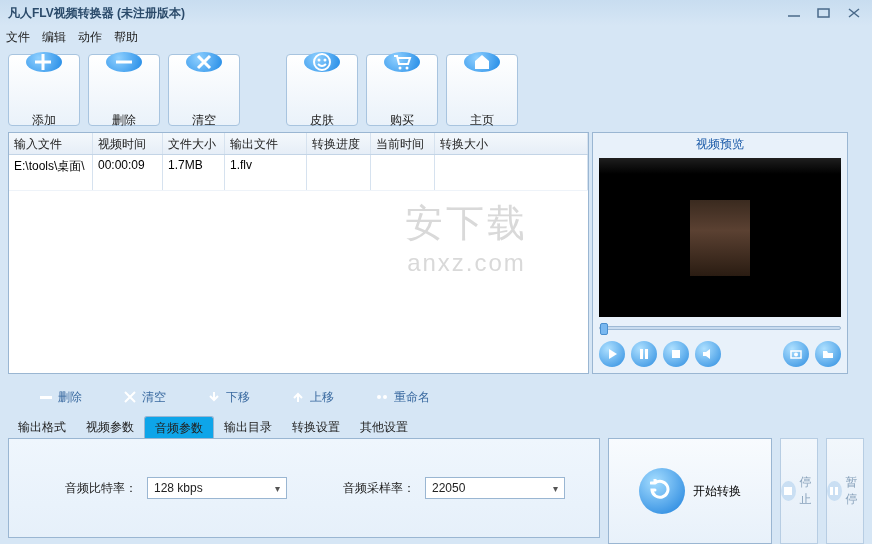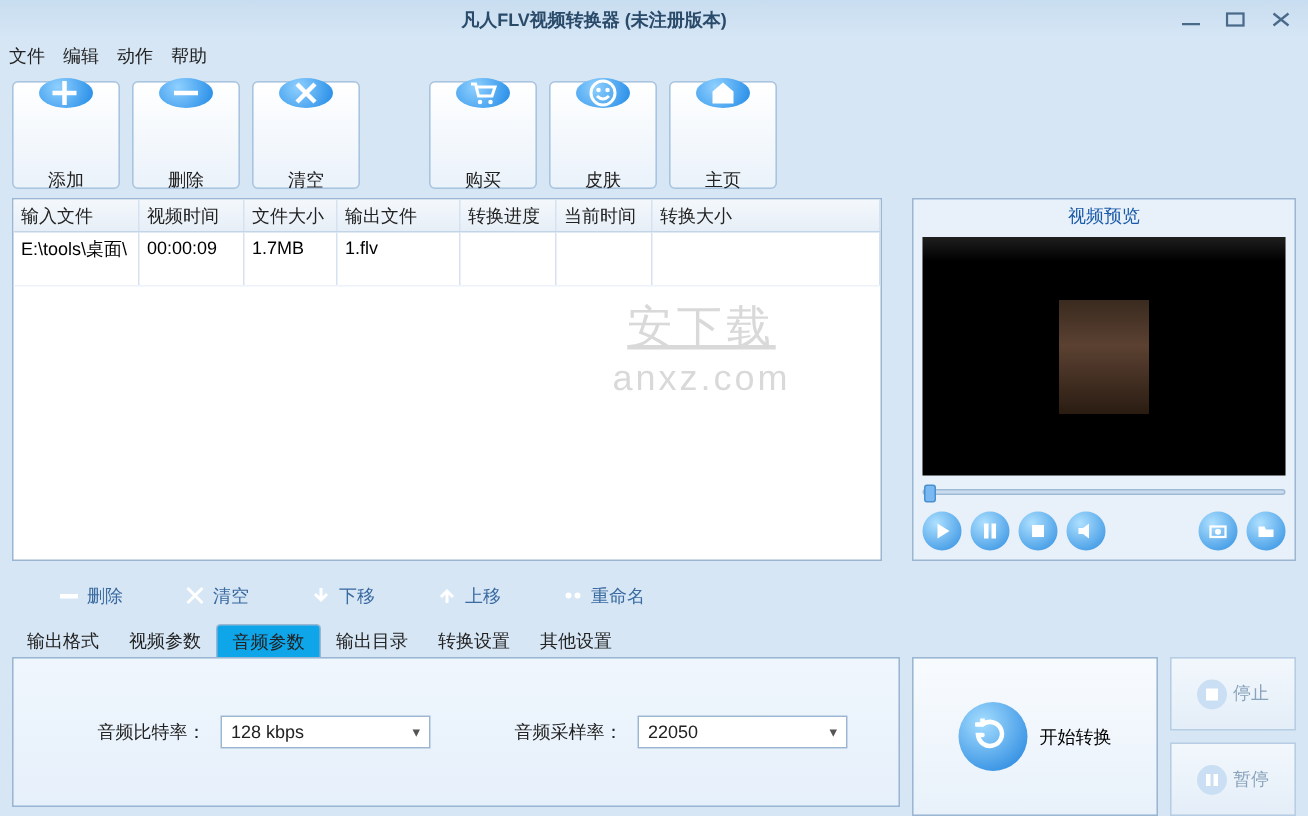--- a/index.html
+++ b/index.html
@@ -1,44 +1,44 @@
 <!DOCTYPE html>
 <html><head>
 <meta charset="utf-8">
 <style>
 * { box-sizing: border-box; margin: 0; padding: 0; font-family: "Microsoft YaHei", SimSun, sans-serif; font-size: 12px; }
 body { background: #d6e6f5; width: 872px; height: 544px; overflow: hidden; }
 
-.titlebar { height: 26px; background: linear-gradient(#c8ddf0,#d6e6f5); display: flex; align-items: center; padding: 0 8px; color: #2a4a6a; text-align: center; }
+.titlebar { height: 26px; background: linear-gradient(#c8ddf0,#d6e6f5); display: flex; align-items: center; padding: 0 8px; color: #2a4a6a; }
 .titlebar .title { flex: 1; font-weight: bold; }
 .titlebar .winbtns { display: flex; gap: 10px; }
 .winbtn { width: 20px; height: 14px; display: flex; align-items: center; justify-content: center; cursor: pointer; color: #4a6a8a; }
 .winbtn svg { width: 14px; height: 10px; stroke: #4a6a8a; stroke-width: 1.5; fill: none; }
 
 .menubar { height: 22px; display: flex; align-items: center; padding: 0 6px; gap: 12px; color: #222; }
 .menubar span { cursor: pointer; }
 
 .toolbar { height: 84px; display: flex; padding: 6px 8px; gap: 8px; }
 .tbtn { width: 72px; height: 72px; background: linear-gradient(#fff,#eaf2fa); border: 1px solid #a8c4df; border-radius: 4px; display: flex; flex-direction: column; align-items: center; justify-content: center; cursor: pointer; gap: 4px; }
 .tbtn .icon { width: 36px; height: 36px; border-radius: 50%; background: radial-gradient(circle at 35% 30%, #8fd0ff, #1e88e5); display: flex; align-items: center; justify-content: center; }
 .tbtn .icon svg { width: 20px; height: 20px; fill: #fff; }
 .tbtn .lbl { color: #222; margin-top: 36px; }
 .tgap { width: 30px; }
 
-.main { display: flex; padding: 0 8px 6px 8px; gap: 20px; height: 248px; }
+.main { display: flex; padding: 0 24px 6px 8px; gap: 3px; height: 248px; }
 .tablewrap { flex: 1; background: #fff; border: 1px solid #9ab6d2; display: flex; flex-direction: column; position: relative; overflow: hidden; }
 .thead, .trow { display: flex; }
 .thead { background: linear-gradient(#f4f8fc,#e6eef7); border-bottom: 1px solid #c3d4e6; height: 22px; }
 .th, .td { padding: 3px 5px; border-right: 1px solid #d6e2ef; overflow: hidden; white-space: nowrap; }
 .th { color: #222; }
 .trow { height: 36px; border-bottom: 1px solid #eef3f9; }
 .c0{width:84px}.c1{width:70px}.c2{width:62px}.c3{width:82px}.c4{width:64px}.c5{width:64px}.c6{flex:1}
 
 .watermark { position:absolute; right:60px; top:65px; text-align:center; color:#d9d9d9; pointer-events:none; }
-.watermark .wm1 { font-size:30px; letter-spacing:3px;text-decoration:underline; }
+.watermark .wm1 { font-size:38px; letter-spacing:3px; }
 .watermark .wm2 { font-size:24px; letter-spacing:2px; }
 
 .preview { width:256px; border:1px solid #9ab6d2; background:#e8f1fa; display:flex; flex-direction:column; }
 .preview .phead { text-align:center; color:#1a5aa8; padding:3px 0; }
 .preview .screen { flex:1; margin:2px 6px 4px 6px; background:#000; position:relative; display:flex; align-items:center; justify-content:center; }
 .preview .screen .thumb { width:60px; height:76px; background:linear-gradient(#3a2a1f,#5b4132 40%,#2a1c12); }
 .preview .screen .hl { position:absolute; top:0; left:0; right:0; height:16px; background:linear-gradient(rgba(255,255,255,.12),transparent); }
 
 .slider { height:14px; margin:0 6px 4px 6px; display:flex; align-items:center; }
 .slider .track { flex:1; height:4px; background:#c9dcef; border:1px solid #9fbad5; border-radius:2px; position:relative; }
@@ -61,21 +61,21 @@
 .tab.active { background:#0ea5e9; border:1px solid #9ab6d2; border-bottom:none; border-radius:3px 3px 0 0; }
 .tabbody { background:linear-gradient(#eff6fd,#e6f0fa); border:1px solid #9ab6d2; height:100px; display:flex; align-items:center; padding:0 24px; gap:24px; }
 .field { display:flex; align-items:center; gap:10px; color:#222;margin-left:32px; }
 .combo { background:#fff; border:1px solid #9ab6d2; height:22px; width:140px; display:flex; align-items:center; padding:0 6px; justify-content:space-between; cursor:pointer; }
 .combo .arrow { font-size:10px; color:#555; }
 
 .rightcol { width:256px; display:flex; gap:8px; height:106px; margin-top:22px; }
 .startbox { flex:1; background:linear-gradient(#f8fbfe,#e8f1fa); border:1px solid #9ab6d2; display:flex; align-items:center; justify-content:center; gap:8px; cursor:pointer; }
 .startbox .bigicon { width:46px; height:46px; border-radius:50%; background:radial-gradient(circle at 35% 30%,#a5ddff,#1b7fdc); display:flex; align-items:center; justify-content:center; }
 .startbox .bigicon svg { width:24px; height:24px; fill:#fff; }
-.sidebtns { width:84px; display:flex; flex-direction:column; gap:8px; }
+.sidebtns { width:84px; display:flex; flex-direction:row; gap:8px; }
 .sidebtn { flex:1; background:linear-gradient(#f2f7fc,#e4eef8); border:1px solid #b7cde3; display:flex; align-items:center; justify-content:center; gap:4px; color:#8aa3bc; cursor:pointer; }
 .sidebtn .si { width:20px; height:20px; border-radius:50%; background:#cadff3; display:flex; align-items:center; justify-content:center; }
 .sidebtn .si svg { width:10px; height:10px; fill:#fff; }
 </style>
 </head>
 <body>
 
 <div class="titlebar">
   <span class="title">凡人FLV视频转换器   (未注册版本)</span>
   <div class="winbtns">
@@ -126,37 +126,37 @@
         <svg>
           <path d="M4 4l12 12M16 4L4 16" stroke="#fff" stroke-width="3"></path>
         </svg>
       </div>
     <span class="lbl">清空</span>
   </div>
   <div class="tgap"></div>
   <div class="tbtn">
     <div class="icon">
         <svg>
-          <path d="M2 4h3l2 8h9l2-6H6" fill="none" stroke="#fff" stroke-width="2"></path>
-          <circle cx="8" cy="16" r="1.5"></circle>
-          <circle cx="15" cy="16" r="1.5"></circle>
-        </svg>
-      </div>
-    <span class="lbl">购买</span>
-  </div>
-  <div class="tbtn">
-    <div class="icon">
-        <svg>
           <circle cx="10" cy="10" r="8" fill="none" stroke="#fff" stroke-width="2"></circle>
           <circle cx="7" cy="8" r="1.5"></circle>
           <circle cx="13" cy="8" r="1.5"></circle>
           <path d="M6 12q4 4 8 0" fill="none" stroke="#fff" stroke-width="2"></path>
         </svg>
       </div>
     <span class="lbl">皮肤</span>
+  </div>
+  <div class="tbtn">
+    <div class="icon">
+        <svg>
+          <path d="M2 4h3l2 8h9l2-6H6" fill="none" stroke="#fff" stroke-width="2"></path>
+          <circle cx="8" cy="16" r="1.5"></circle>
+          <circle cx="15" cy="16" r="1.5"></circle>
+        </svg>
+      </div>
+    <span class="lbl">购买</span>
   </div>
   <div class="tbtn">
     <div class="icon">
         <svg>
           <path d="M10 3l7 6v8H3v-8z" fill="#fff"></path>
         </svg>
       </div>
     <span class="lbl">主页</span>
   </div>
 </div>

